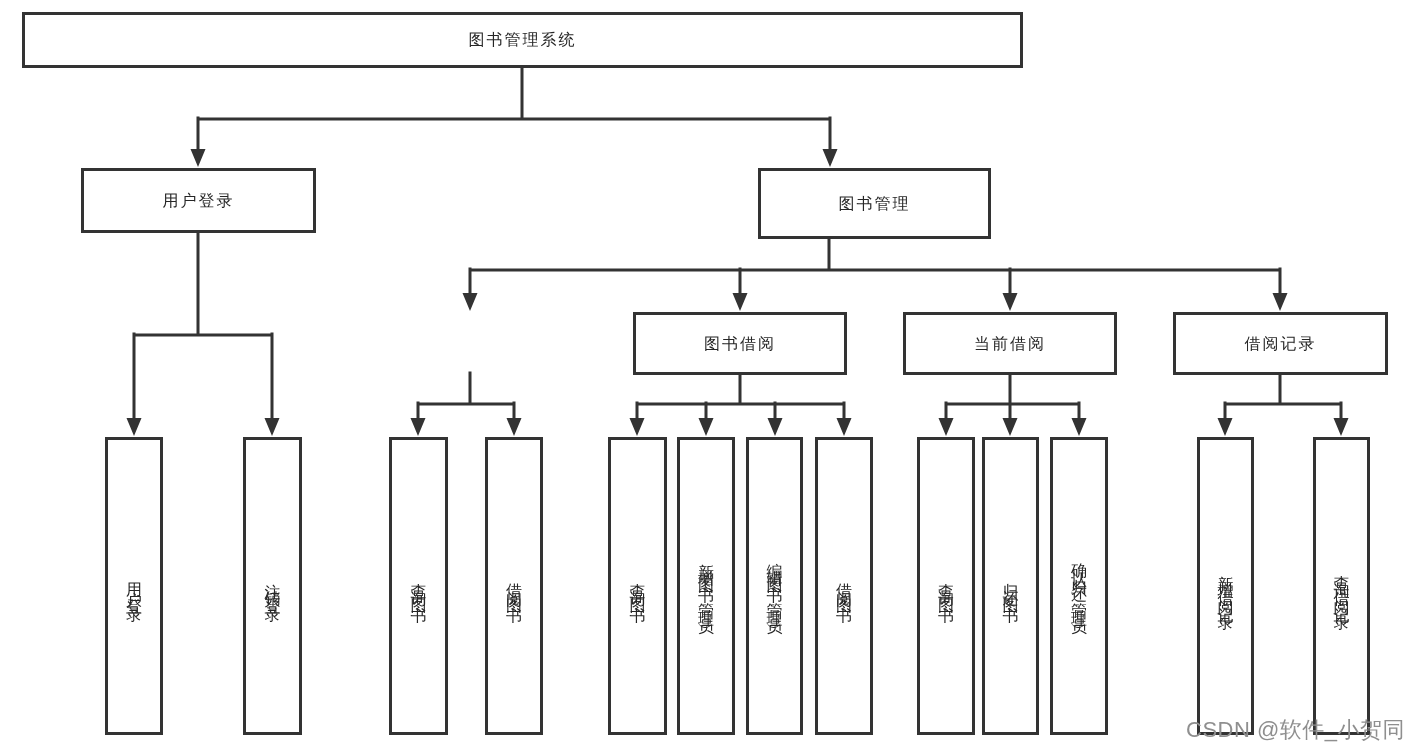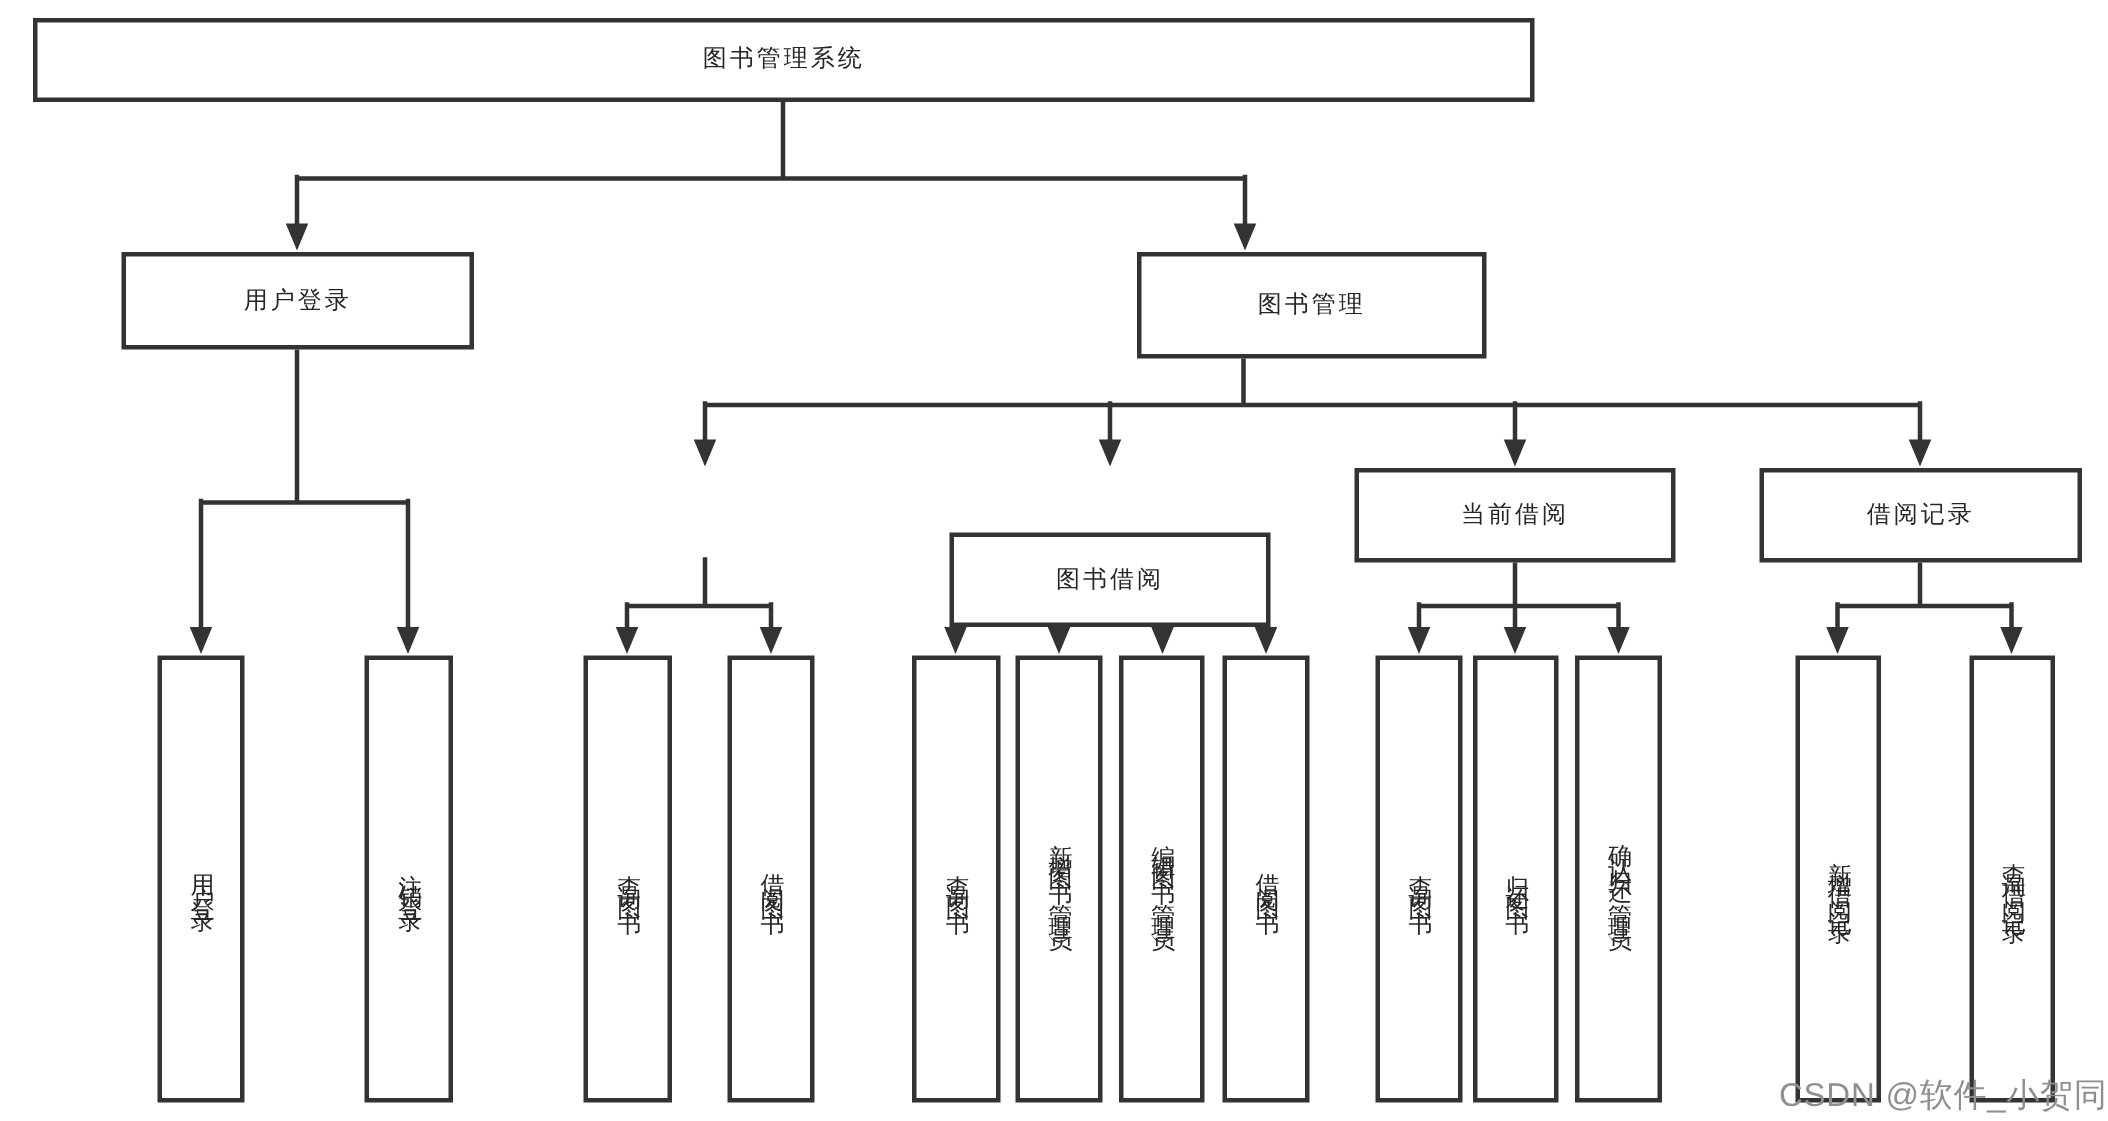--- a/index.html
+++ b/index.html
@@ -119,21 +119,21 @@
     <span>图书管理系统</span>
   </div>
 
   <div class="node h-node" style="left:81px; top:168px; width:235px; height:65px;">
     <span>用户登录</span>
   </div>
   <div class="node h-node" style="left:712px; top:168px; width:233px; height:71px;margin-left:46px;">
     <span>图书管理</span>
   </div>
 
-  <div class="node h-node" style="left:633px; top:312px; width:214px; height:63px;margin-top:43px;">
+  <div class="node h-node" style="left:633px; top:312px; width:214px; height:63px;">
     <span>图书借阅</span>
   </div>
   <div class="node h-node" style="left:903px; top:312px; width:214px; height:63px;">
     <span>当前借阅</span>
   </div>
   <div class="node h-node" style="left:1173px; top:312px; width:215px; height:63px;">
     <span>借阅记录</span>
   </div>
 
   <div class="node v-node" style="left:105px; width:58px;">

